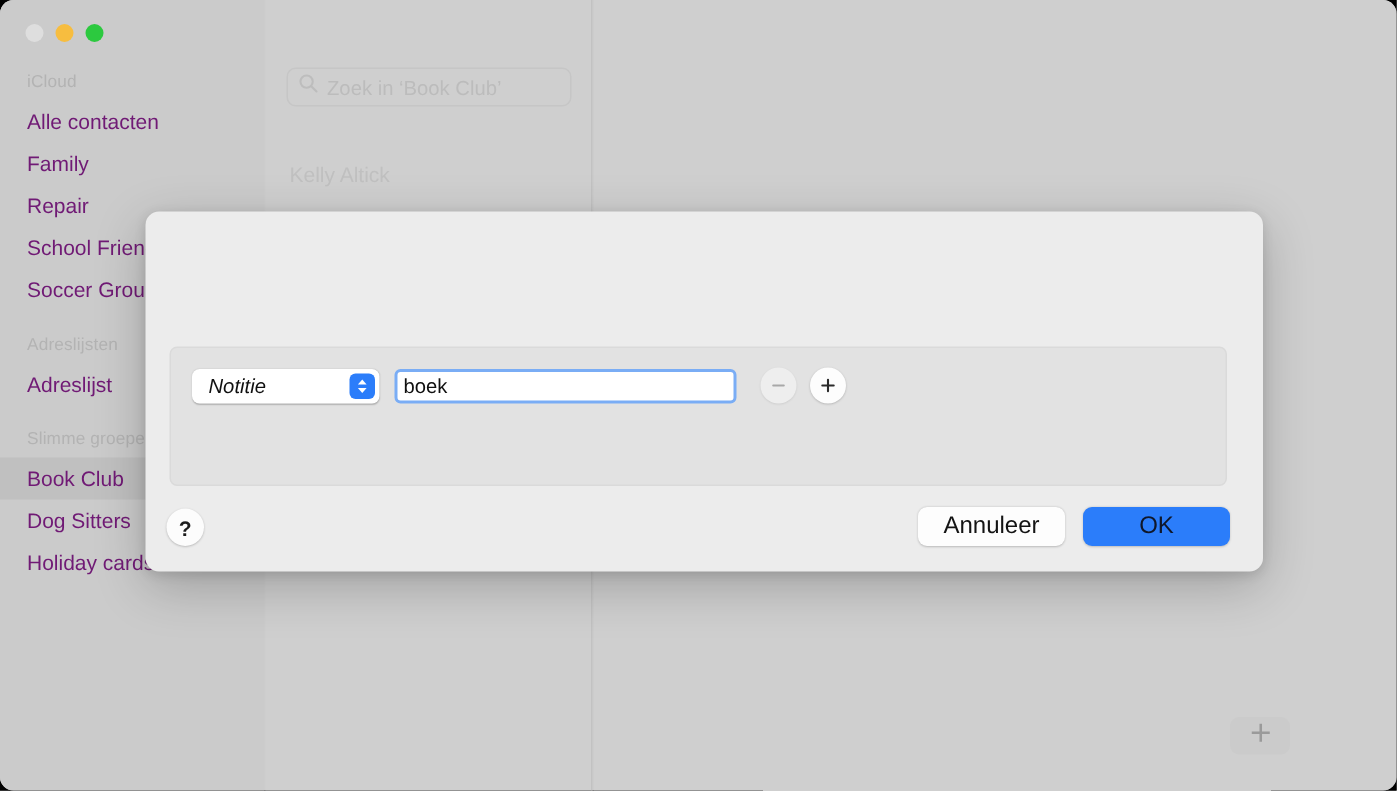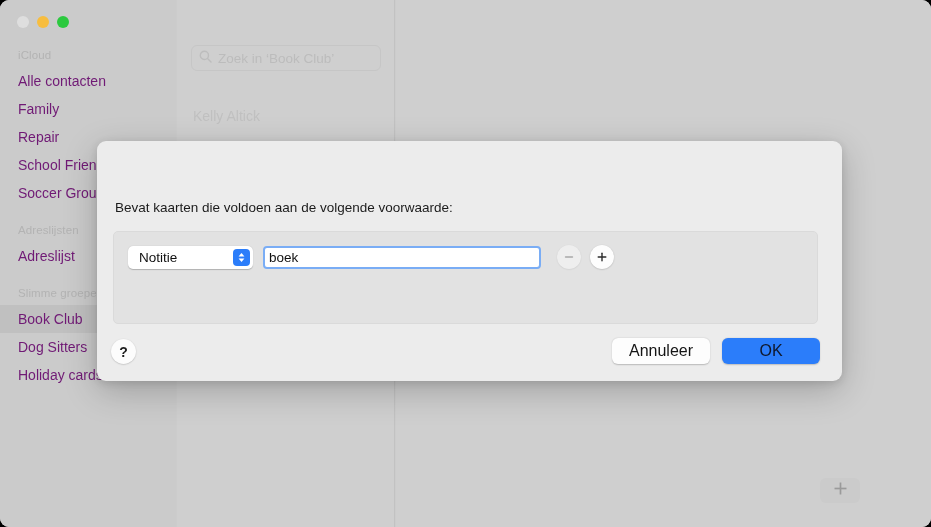--- a/index.html
+++ b/index.html
@@ -118,32 +118,33 @@
     display: flex; align-items: center;
   }
   .popup {
     height: 23px; background: #ffffff;
     border-radius: 5px;
     box-shadow: 0 .5px 1px rgba(0,0,0,.22);
     display: flex; align-items: center;
     padding-left: 11px; padding-right: 3px;
     font-size: 13.5px; color: #101010;
     position: relative;
+    font-style: italic;
   }
   .popup .txt { flex: 1; white-space: nowrap; }
   .chev {
     width: 17px; height: 17px; border-radius: 4px;
     background: #2b7dfa;
     display: flex; align-items: center; justify-content: center;
     margin-left: 6px; flex: 0 0 auto;
   }
   .popup-attr { width: 125px; }
   .popup-op   { width: 183px; margin-left: 10px; }
   .val-field {
-    width: 278px; height: 23px; margin-left: 10px;
+    width: 228px; height: 23px; margin-left: 10px;
     background: #ffffff;
     border: 2px solid #7aadf5;
     border-radius: 4px;
     display: flex; align-items: center; padding: 0 4px;
     font-size: 13.5px; color: #101010;
   }
   .circbtn {
     width: 24px; height: 24px; border-radius: 50%;
     background: #fdfdfd;
     box-shadow: 0 .5px 1.5px rgba(0,0,0,.22);
@@ -229,21 +230,20 @@
           <line x1="7.5" y1="1.5" x2="7.5" y2="13.5" stroke="#9a9a9a" stroke-width="1.7"></line>
           <line x1="1.5" y1="7.5" x2="13.5" y2="7.5" stroke="#9a9a9a" stroke-width="1.7"></line>
         </svg>
       </span>
     </div>
   </div>
 
   <div class="dialog">
 
 
-    <div class="lbl-cond">Bevat kaarten die voldoen aan de volgende voorwaarde:</div>
 
     <div class="groupbox">
       <div class="cond-row">
 
         <div class="popup popup-attr">
           <span class="txt">Notitie</span>
           <span class="chev">
             <svg width="11" height="13" viewBox="0 0 11 13">
               <path d="M5.5 2 L8.4 5.4 H2.6 Z" fill="#ffffff"></path>
               <path d="M5.5 11 L8.4 7.6 H2.6 Z" fill="#ffffff"></path>

